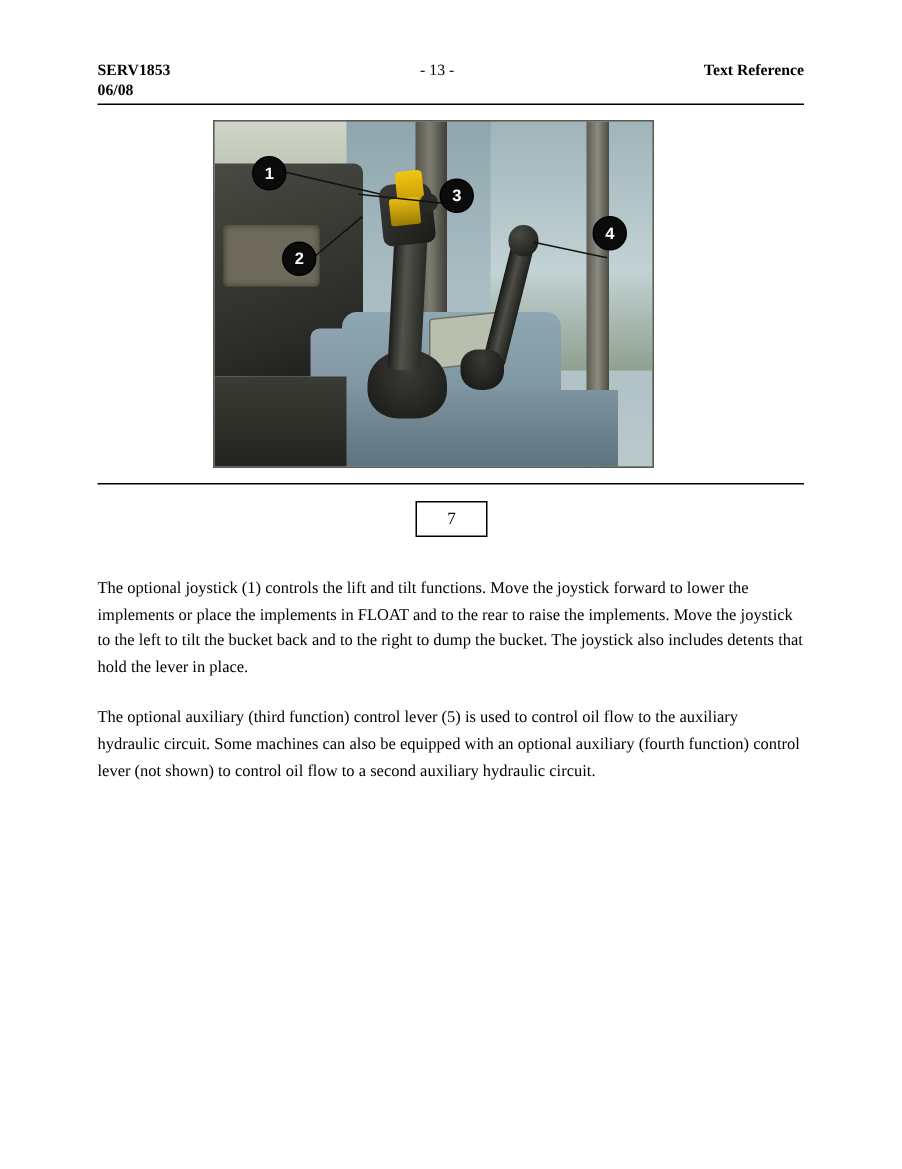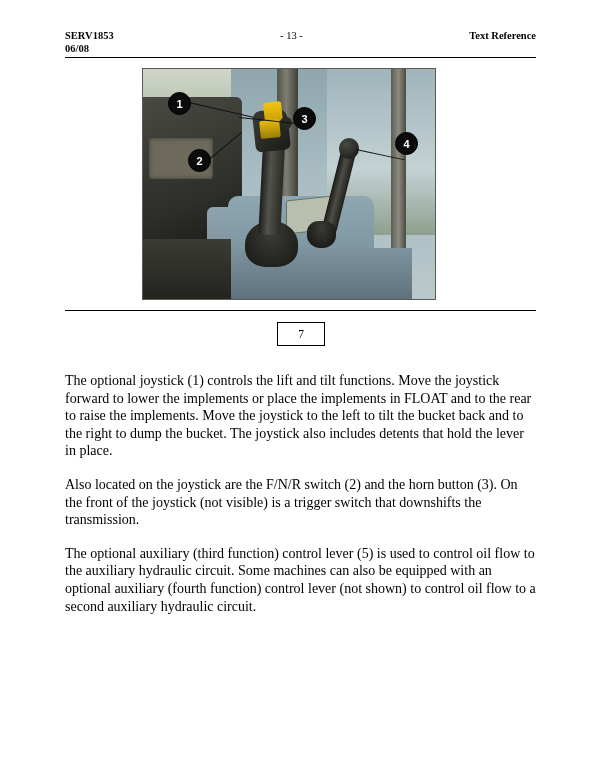--- a/index.html
+++ b/index.html
@@ -10,21 +10,21 @@
   body {
     width: 601px;
     height: 779px;
     font-family: "Liberation Serif", serif;
     color: #000000;
     position: relative;
     overflow: hidden;
   }
   .page {
     position: absolute;
-    left: 0; top: 0;
+    left: 0; top: 12px;
     width: 601px;
     height: 627px;
   }
   
   .header {
     position: absolute;
     left: 65px;
     top: 30px;
     width: 471px;
     display: flex;
@@ -243,21 +243,21 @@
     justify-content: center;
     font-size: 11.5px;
     background: #ffffff;
   }
   
   .body {
     position: absolute;
     left: 65px;
     top: 372px;
     width: 471px;
-    font-size: 14px;
+    font-size: 11px;
     line-height: 17.6px;
     text-align: left;
   }
   .body p {
     margin: 0 0 16px 0;
   }
 </style>
 </head>
 <body>
 
@@ -312,17 +312,16 @@
   </div>
 
   <div class="rule-mid"></div>
 
   <div class="fignum">
     <span>7</span>
   </div>
 
   <div class="body">
     <p>The optional joystick (1) controls the lift and tilt functions.  Move the joystick forward to lower the implements or place the implements in FLOAT and to the rear to raise the implements.  Move the joystick to the left to tilt the bucket back and to the right to dump the bucket.  The joystick also includes detents that hold the lever in place.</p>
-    <p>Also located on the joystick are the F/N/R switch (2) and the horn button (3).  On the front of the joystick (not visible) is a trigger switch that downshifts the transmission.</p>
     <p>The optional auxiliary (third function) control lever (5) is used to control oil flow to the auxiliary hydraulic circuit.  Some machines can also be equipped with an optional auxiliary (fourth function) control lever (not shown) to control oil flow to a second auxiliary hydraulic circuit.</p>
   </div>
 
 </div>
 
 </body></html>

